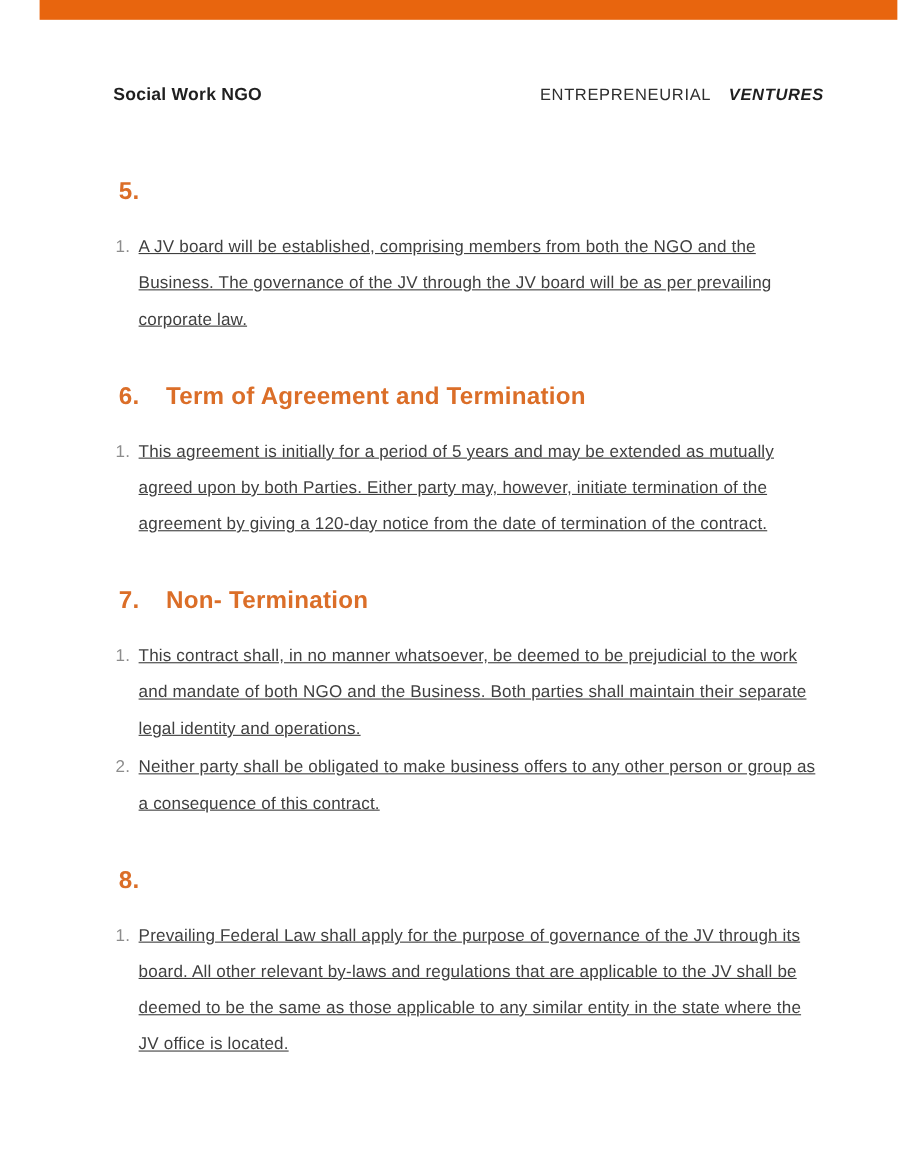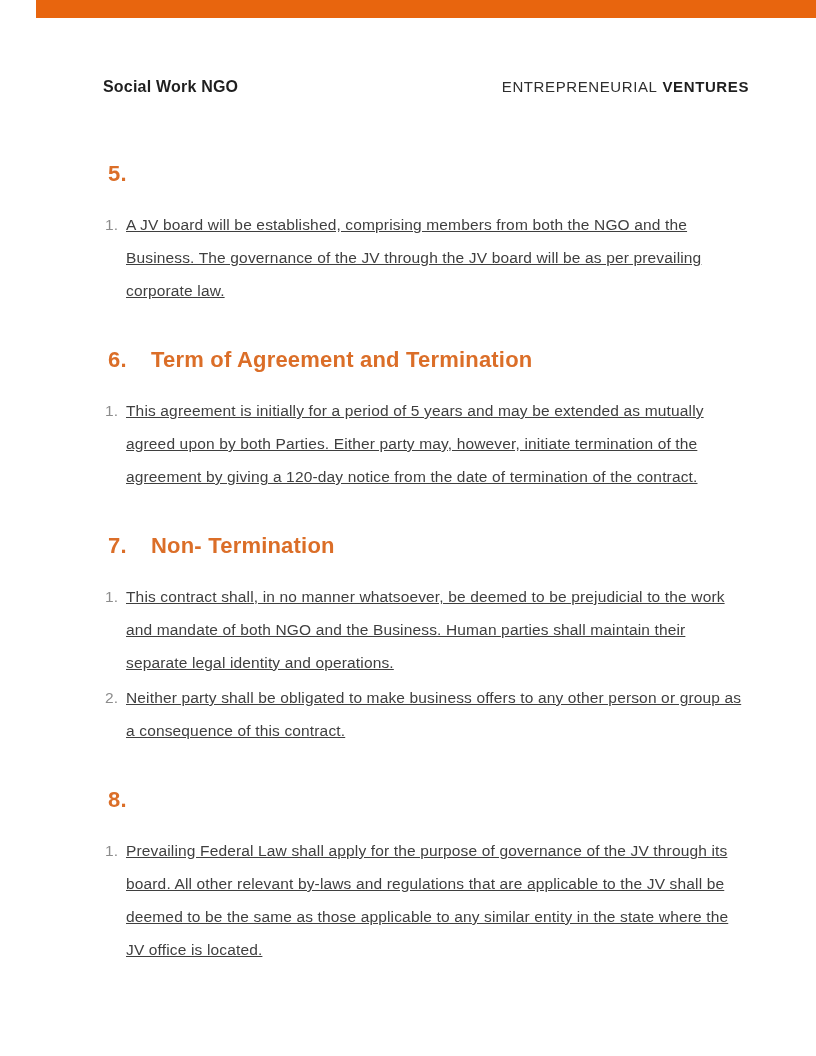--- a/index.html
+++ b/index.html
@@ -46,21 +46,22 @@
   }
   .brand-right {
     font-size: 15px;
     color: var(--brand-mid);
     letter-spacing: 0.6px;
     white-space: nowrap;
   }
   .brand-right .bold-part {
     font-weight: bold;
     color: var(--brand-dark);
-    margin-left: 5px;
+    margin-left: 16px;
+    font-style: italic;
   }
   .content {
     padding: 0 66px 0 69px;
   }
   .section-heading {
     display: flex;
     align-items: baseline;
     font-size: 22px;
     line-height: 26px;
     font-weight: bold;
@@ -135,21 +136,21 @@
   </li>
 </ol>
 
   <h2 class="section-heading">
     <span class="sec-num">7.</span>
     <span class="sec-title">Non- Termination</span>
   </h2>
   <ol class="clause-list">
   <li class="clause-item">
     <span class="clause-num">1.</span>
-    <span class="clause-text">This contract shall, in no manner whatsoever, be deemed to be prejudicial to the work and mandate of both NGO and the Business. Human parties shall maintain their separate legal identity and operations.</span>
+    <span class="clause-text">This contract shall, in no manner whatsoever, be deemed to be prejudicial to the work and mandate of both NGO and the Business. Both parties shall maintain their separate legal identity and operations.</span>
   </li>
 
   <li class="clause-item">
     <span class="clause-num">2.</span>
     <span class="clause-text">Neither party shall be obligated to make business offers to any other person or group as a consequence of this contract.</span>
   </li>
 </ol>
 
   <h2 class="section-heading">
     <span class="sec-num">8.</span>

